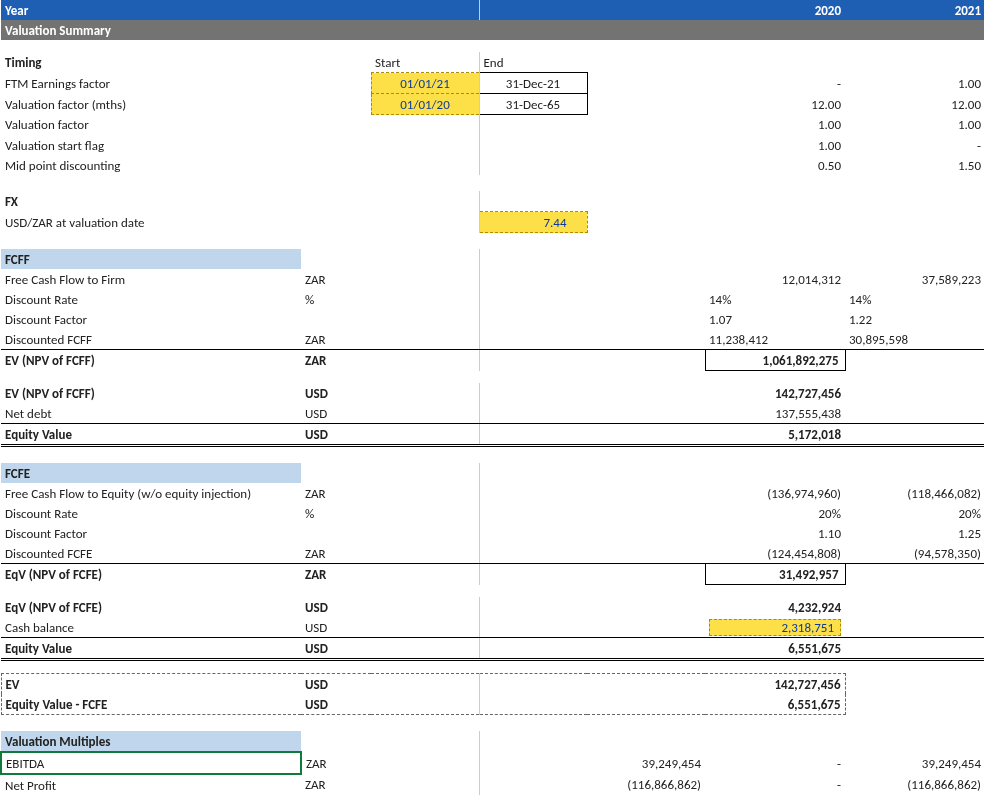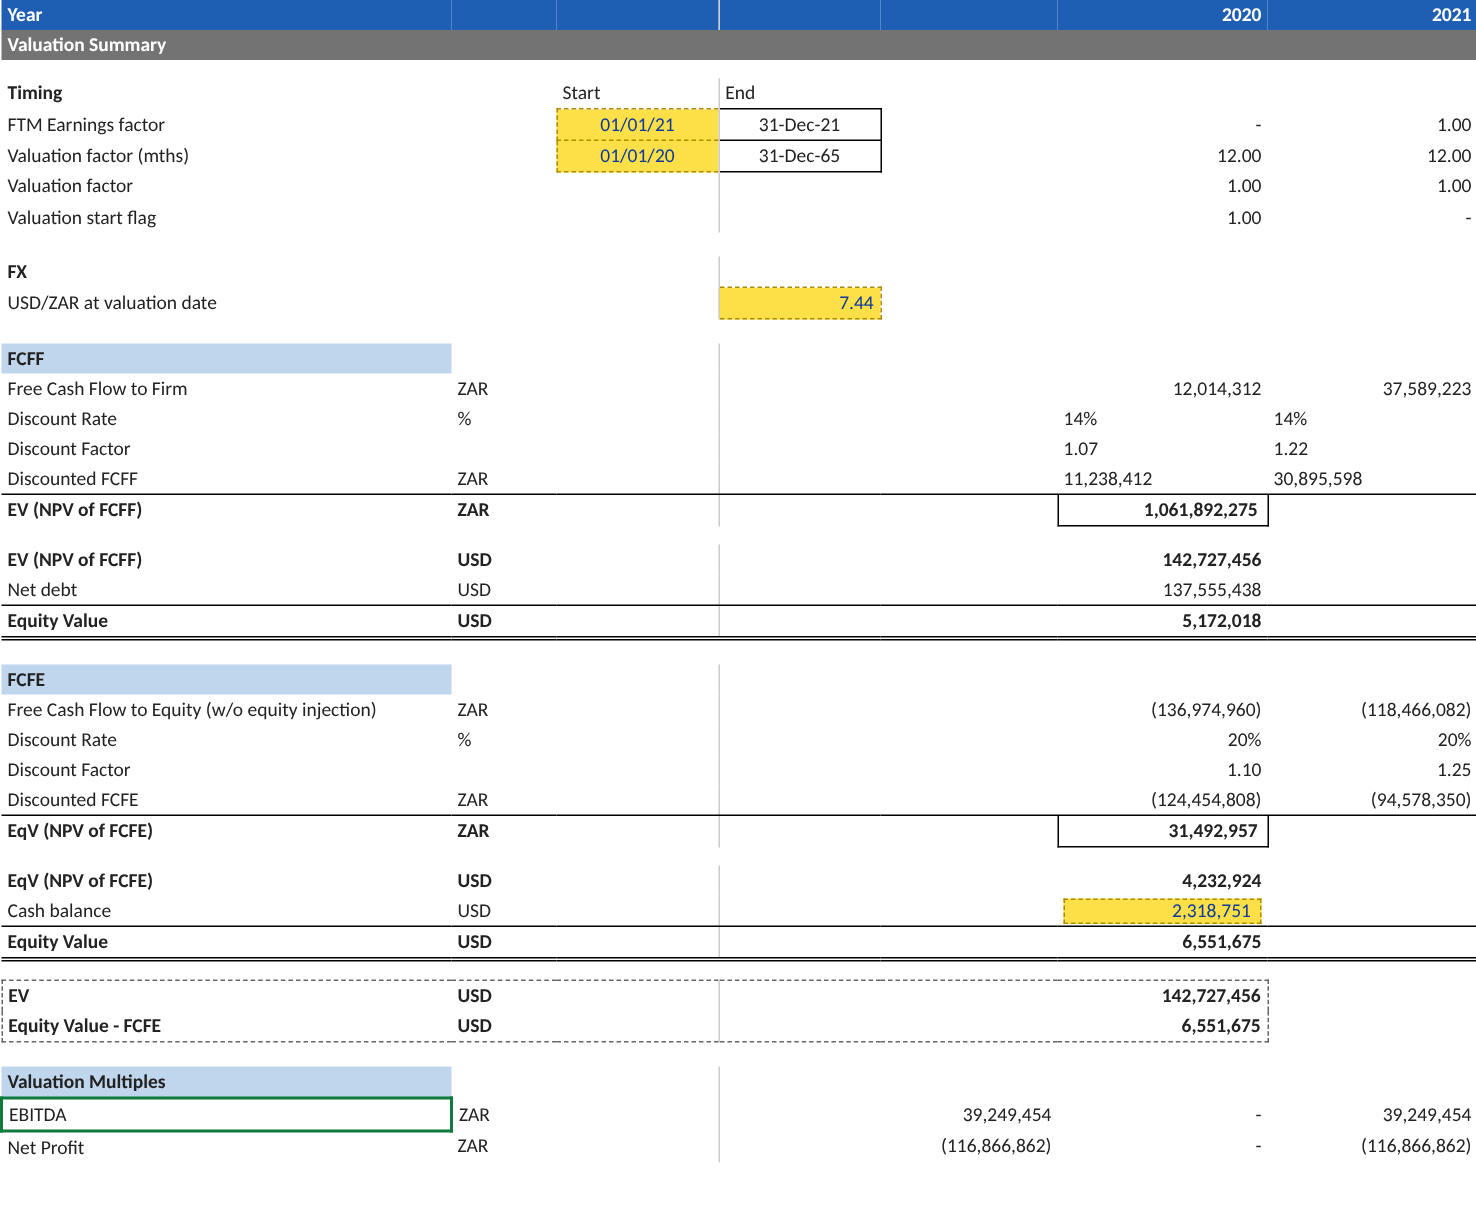--- a/index.html
+++ b/index.html
@@ -134,37 +134,46 @@
     <td>Valuation start flag</td>
     <td></td>
         <td class="gridsep"></td>
         <td></td>
         <td></td>
     <td class="right">1.00</td>
     <td class="right">-</td>
   </tr>
 
   <tr>
+    <td>Mid point discounting</td>
+    <td></td>
+        <td class="gridsep"></td>
+        <td></td>
+        <td></td>
+    <td class="right">0.50</td>
+    <td class="right">1.50</td>
+  </tr>
+  <tr>
         <td colspan="7" style="height:14px"></td>
       </tr>
 
   <tr>
     <td class="bold">FX</td>
     <td></td>
         <td class="gridsep"></td>
         <td></td>
         <td></td>
         <td></td>
         <td></td>
   </tr>
   <tr>
     <td>USD/ZAR at valuation date</td>
     <td></td>
         <td class="gridsep"></td>
-    <td class="inputcell right" style="text-align:right;padding-right:4px">7.44</td>
+    <td class="inputcell right" style="text-align:right;padding-right:20px">7.44</td>
     <td></td>
         <td></td>
         <td></td>
   </tr>
   <tr>
         <td colspan="7" style="height:14px"></td>
       </tr>
 
   <tr>
     <td class="section-bar">FCFF</td>

